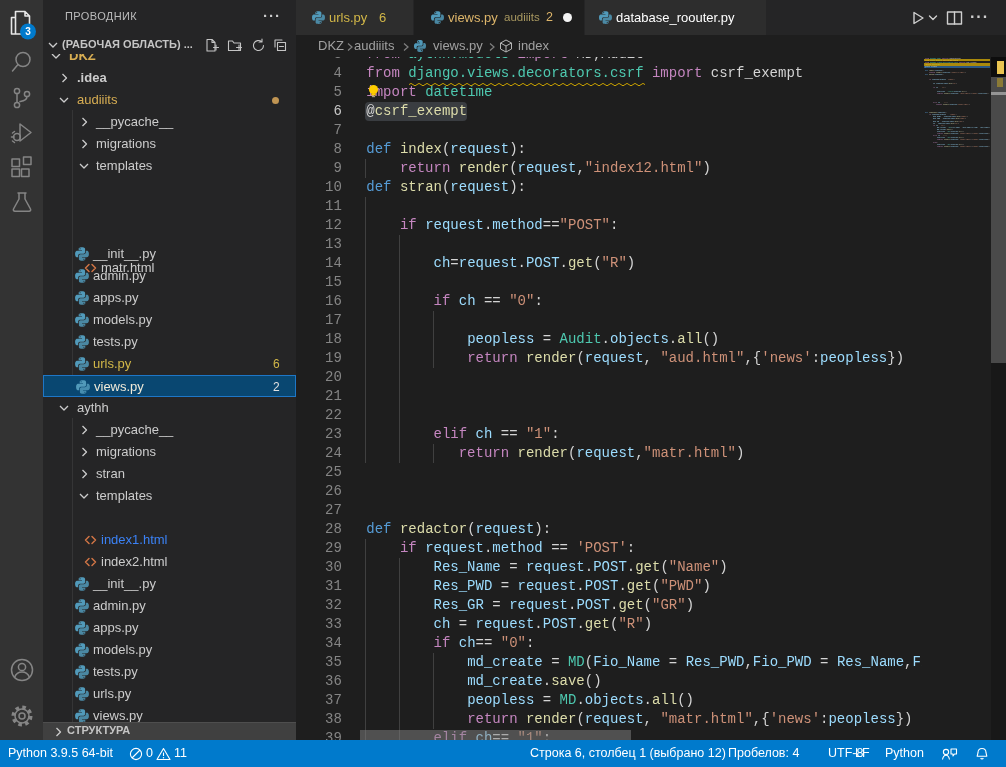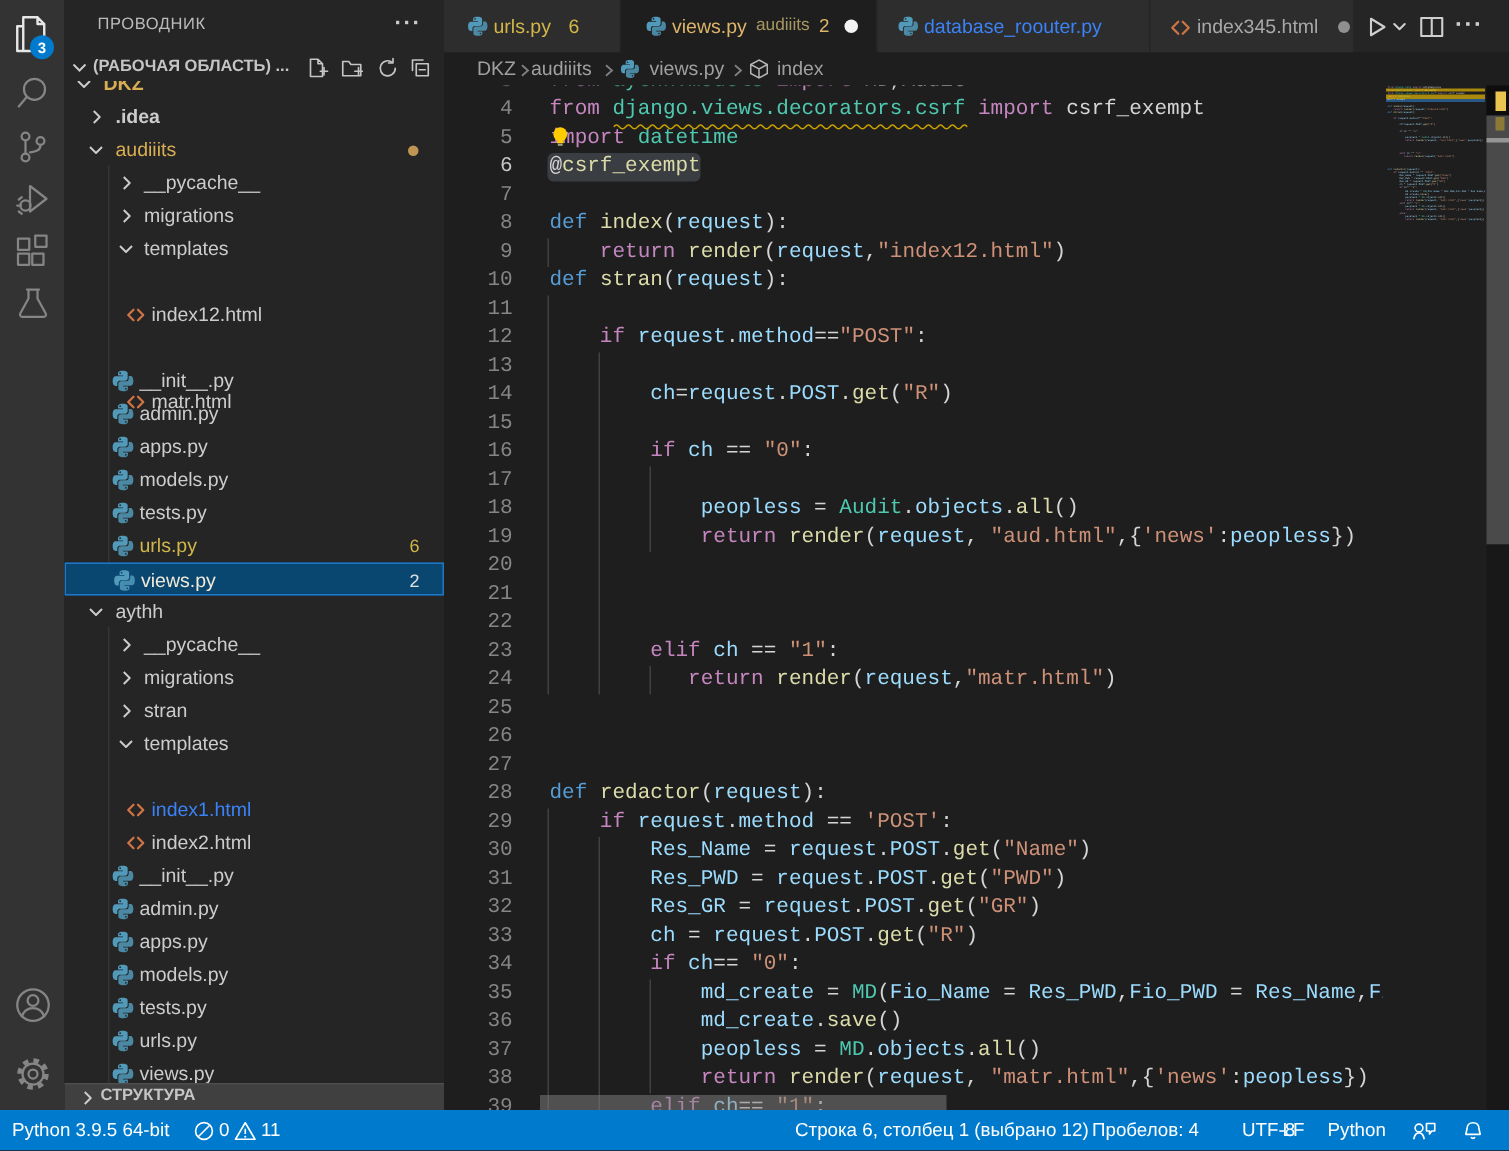--- a/index.html
+++ b/index.html
@@ -126,26 +126,20 @@
             <path d="M4.5 2 l4 4 l-4 4" fill="none" stroke="#cccccc" stroke-width="1.3" stroke-linejoin="round"></path>
           </svg>
           <span class="abs" style="left:53px;color:#cccccc;">migrations</span>
         </div>
         <div class="row" style="top:119.5px;line-height:22px;">
           <svg class="abs" style="left:35px;top:5px" width="12" height="12" viewBox="0 0 12 12">
             <path d="M2 4 l4 4 l4-4" fill="none" stroke="#cccccc" stroke-width="1.3" stroke-linejoin="round"></path>
           </svg>
           <span class="abs" style="left:53px;color:#cccccc;">templates</span>
         </div>
-        <div class="row" style="top:163.5px;line-height:22px;">
-          <svg class="abs" style="left:41px;top:5px" width="13" height="12" viewBox="0 0 13 12">
-            <path d="M5 2.5 L1.5 6 L5 9.5 M8 2.5 L11.5 6 L8 9.5" fill="none" stroke="#cf7445" stroke-width="1.5" stroke-linejoin="round" stroke-linecap="round"></path>
-          </svg>
-          <span class="abs" style="left:58px;color:#cccccc;">index12.html</span>
-        </div>
         <div class="row" style="top:185.5px;line-height:22px;margin-top:36px;">
           <svg class="abs" style="left:41px;top:5px" width="13" height="12" viewBox="0 0 13 12">
             <path d="M5 2.5 L1.5 6 L5 9.5 M8 2.5 L11.5 6 L8 9.5" fill="none" stroke="#cf7445" stroke-width="1.5" stroke-linejoin="round" stroke-linecap="round"></path>
           </svg>
           <span class="abs" style="left:58px;color:#cccccc;">matr.html</span>
         </div>
         <div class="row" style="top:207.5px;line-height:22px;">
           <svg class="abs" style="left:31px;top:3px" width="16" height="16" viewBox="0 0 16 16">
             <path fill="#519aba" d="M7.9 1.2c-3.4 0-3.2 1.5-3.2 1.5v1.6h3.3v.5H3.3S1.1 4.5 1.1 8c0 3.5 1.9 3.3 1.9 3.3h1.2v-1.6s-.1-1.9 1.9-1.9h3.2s1.8 0 1.8-1.8v-3S11.4 1.2 7.9 1.2zM6.1 2.2a.58.58 0 1 1 0 1.16.58.58 0 0 1 0-1.16z"></path>
             <path fill="#519aba" opacity="0.85" d="M8.1 14.8c3.4 0 3.2-1.5 3.2-1.5v-1.6H8v-.5h4.7s2.2.3 2.2-3.2c0-3.5-1.9-3.3-1.9-3.3h-1.2v1.6s.1 1.9-1.9 1.9H6.7s-1.8 0-1.8 1.8v3s-.3 1.8 3.2 1.8zm1.8-1a.58.58 0 1 1 0-1.16.58.58 0 0 1 0 1.16z"></path>
@@ -312,28 +306,21 @@
         <span class="lbl" style="left:34px;color:#ddb56a;">views.py</span>
         <span class="lbl" style="left:90px;color:#a89860;font-size:11.5px;top:11px;">audiiits</span>
         <span class="lbl" style="left:132px;color:#ddb56a;font-size:12.5px;">2</span>
         <div class="abs" style="left:149px;top:13px;width:9px;height:9px;border-radius:50%;background:#f4f4f4;"></div>
       </div>
       <div class="tab" style="left:289px;width:182px;background:#2d2d2d;">
         <svg class="abs" style="left:13px;top:10px" width="15" height="15" viewBox="0 0 16 16">
           <path fill="#519aba" d="M7.9 1.2c-3.4 0-3.2 1.5-3.2 1.5v1.6h3.3v.5H3.3S1.1 4.5 1.1 8c0 3.5 1.9 3.3 1.9 3.3h1.2v-1.6s-.1-1.9 1.9-1.9h3.2s1.8 0 1.8-1.8v-3S11.4 1.2 7.9 1.2zM6.1 2.2a.58.58 0 1 1 0 1.16.58.58 0 0 1 0-1.16z"></path>
           <path fill="#519aba" opacity="0.85" d="M8.1 14.8c3.4 0 3.2-1.5 3.2-1.5v-1.6H8v-.5h4.7s2.2.3 2.2-3.2c0-3.5-1.9-3.3-1.9-3.3h-1.2v1.6s.1 1.9-1.9 1.9H6.7s-1.8 0-1.8 1.8v3s-.3 1.8 3.2 1.8zm1.8-1a.58.58 0 1 1 0-1.16.58.58 0 0 1 0 1.16z"></path>
         </svg>
-        <span class="lbl" style="left:31px;color:#3b82f6;">database_roouter.py</span>
-      </div>
-      <div class="tab" style="left:471px;width:136px;background:#2d2d2d;">
-        <svg class="abs" style="left:13px;top:12px" width="14" height="13" viewBox="0 0 14 13">
-          <path d="M5.5 2.5 L1.5 6.5 L5.5 10.5 M8.5 2.5 L12.5 6.5 L8.5 10.5" fill="none" stroke="#cf7445" stroke-width="1.5" stroke-linejoin="round" stroke-linecap="round"></path>
-        </svg>
-        <span class="lbl" style="left:31px;color:#a8a8a8;">index345.html</span>
-        <div class="abs" style="left:125px;top:13.5px;width:8px;height:8px;border-radius:50%;background:#8f8f8f;"></div>
+        <span class="lbl" style="left:31px;color:#ffffff;">database_roouter.py</span>
       </div>
       <svg class="abs" style="left:614px;top:10px" width="16" height="16" viewBox="0 0 16 16">
         <path d="M4 2.5 L13 8 L4 13.5 Z" fill="none" stroke="#cfcfcf" stroke-width="1.4" stroke-linejoin="round" stroke-linecap="round"></path>
       </svg>
       <svg class="abs" style="left:632px;top:14px" width="10" height="9" viewBox="0 0 10 9">
         <path d="M1.5 2 l3.5 3.5 l3.5-3.5" fill="none" stroke="#cfcfcf" stroke-width="1.4" stroke-linejoin="round" stroke-linecap="round"></path>
       </svg>
       <svg class="abs" style="left:650px;top:10px" width="17" height="16" viewBox="0 0 17 16">
         <rect x="1.5" y="2" width="14" height="12" fill="none" stroke="#cfcfcf" stroke-width="1.4" stroke-linejoin="round" stroke-linecap="round"></rect>
         <path d="M8.5 2 v12" fill="none" stroke="#cfcfcf" stroke-width="1.4" stroke-linejoin="round" stroke-linecap="round"></path>

